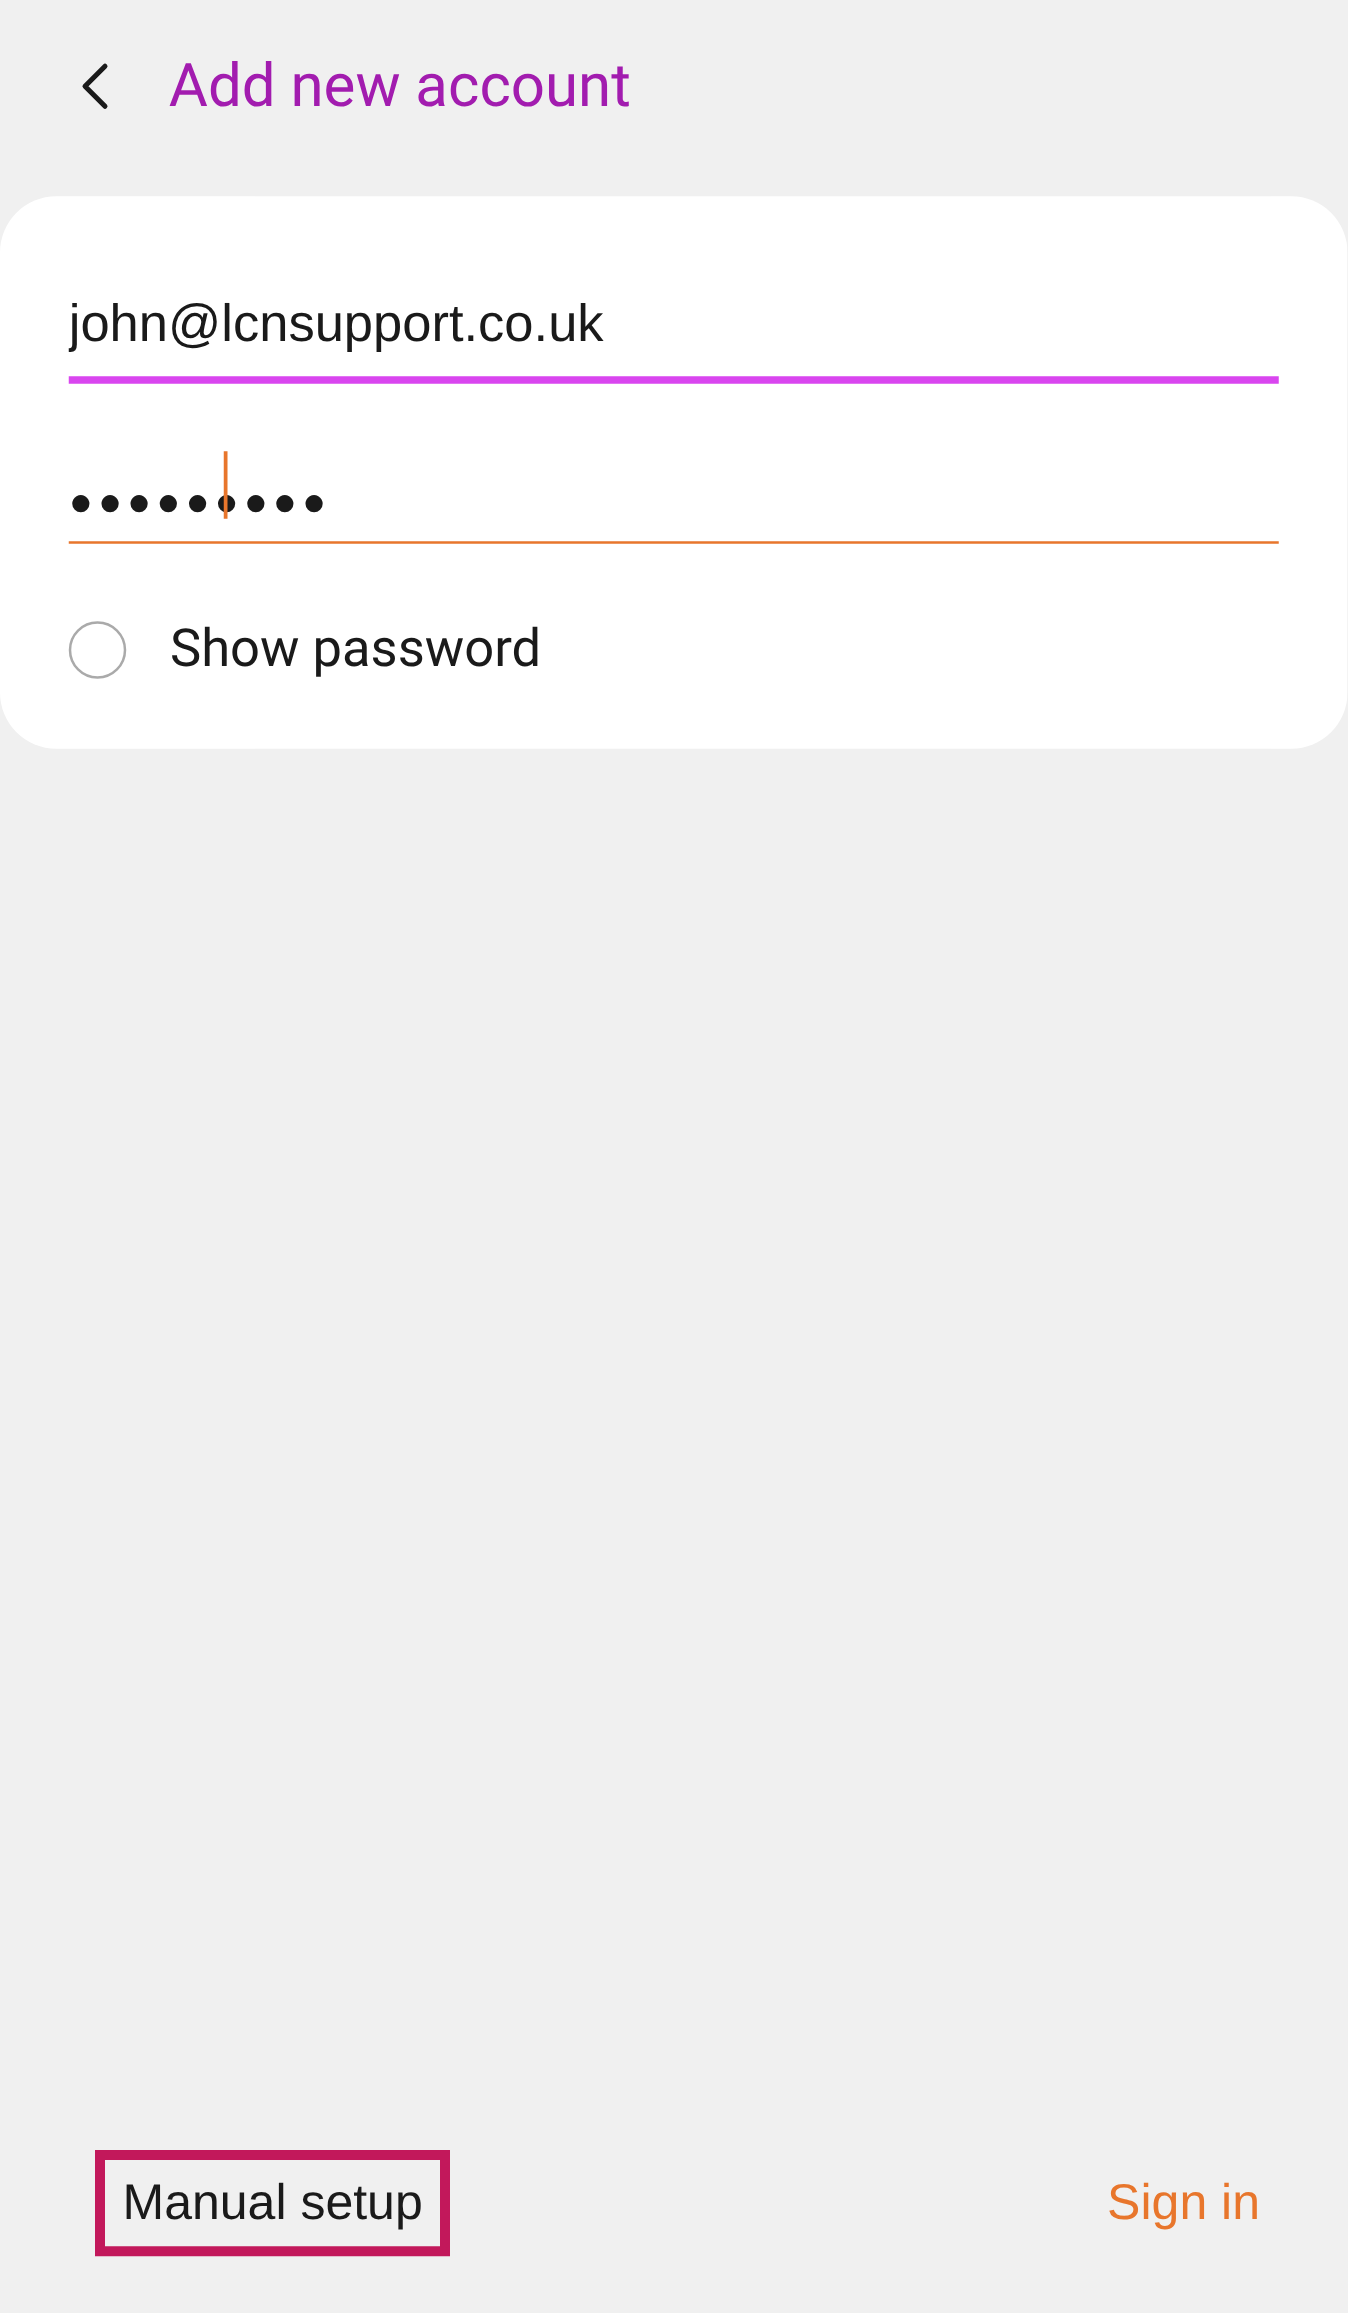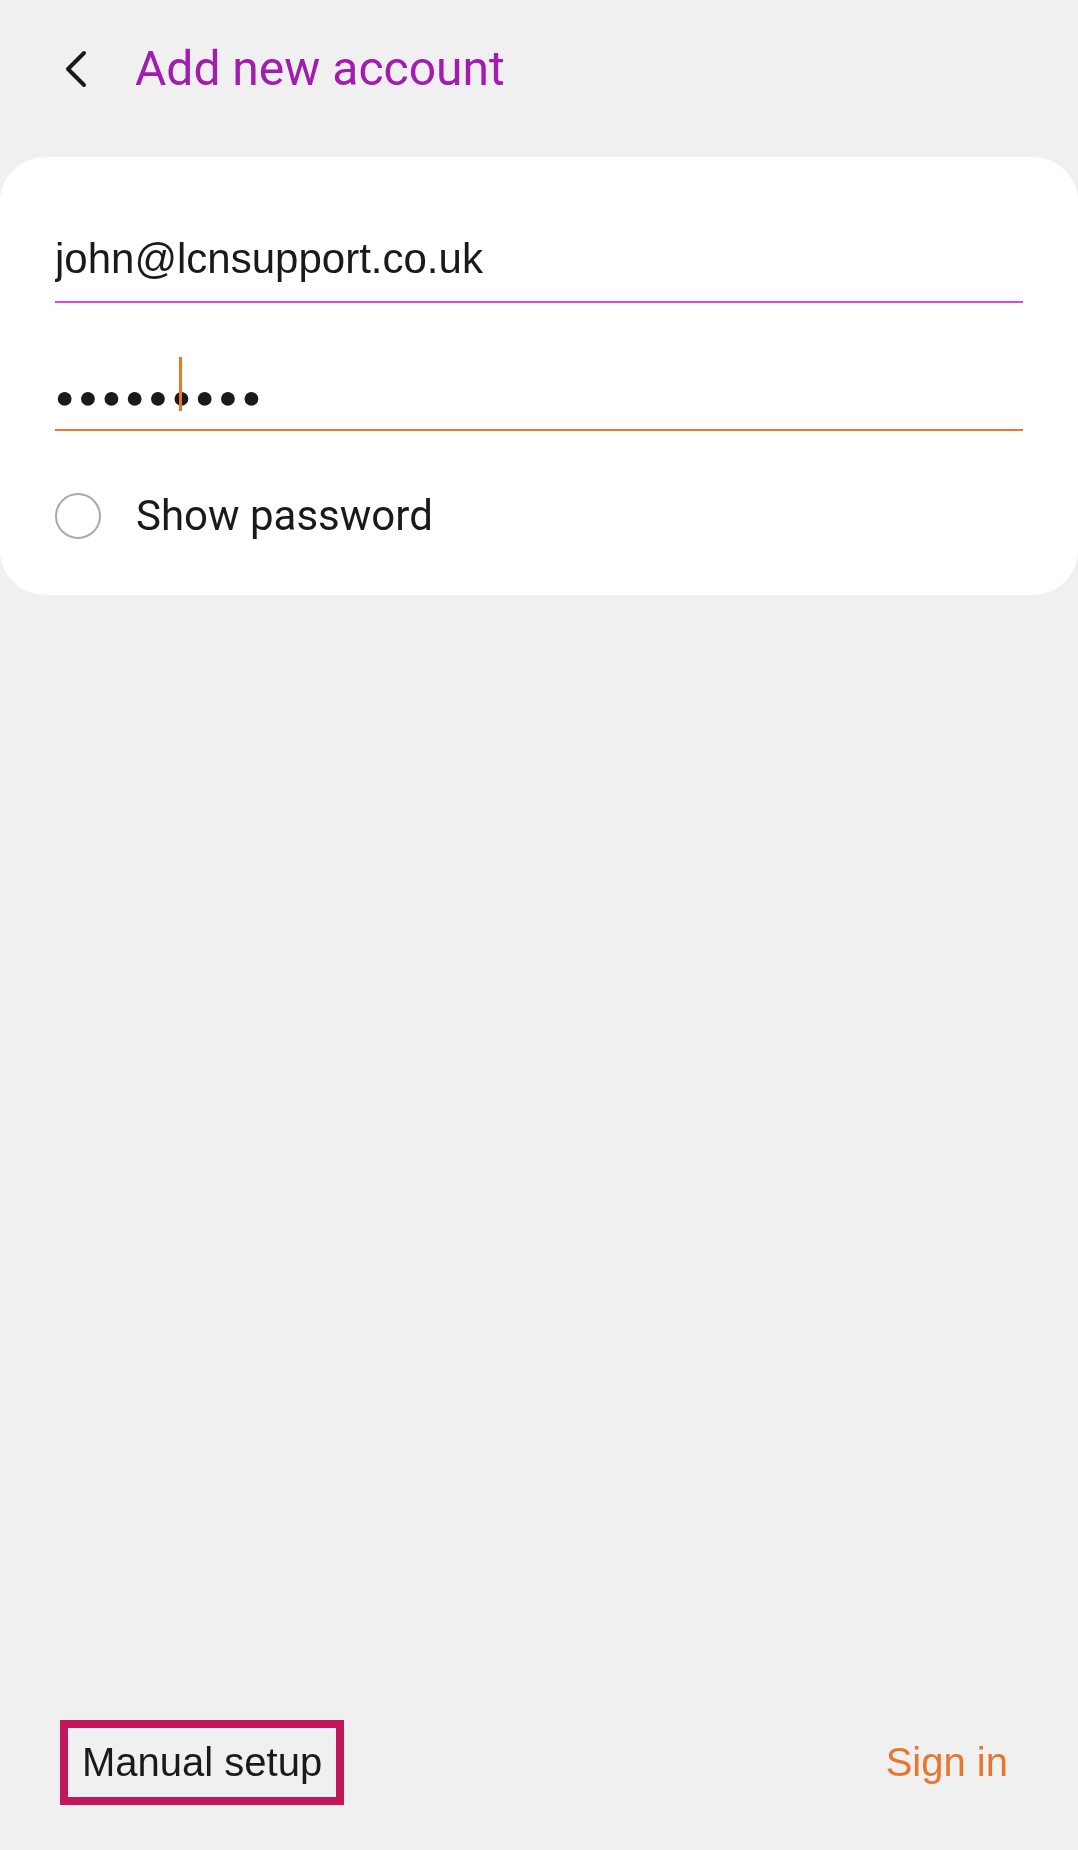--- a/index.html
+++ b/index.html
@@ -46,21 +46,21 @@
       padding: 70px 55px 55px 55px;
     }
     
     .input-group {
       margin-bottom: 60px;
     }
     
     .input-field {
       width: 100%;
       border: none;
-      border-bottom: 2px solid #d946ef;
+      border-bottom: 6px solid #d946ef;
       font-size: 42px;
       padding: 8px 0 18px 0;
       outline: none;
       background: transparent;
       color: #1a1a1a;
     }
     
     .password-display {
       position: relative;
       width: 100%;
@@ -111,21 +111,21 @@
     }
     
     .bottom-bar {
       position: absolute;
       bottom: 0;
       left: 0;
       right: 0;
       display: flex;
       justify-content: space-between;
       align-items: center;
-      padding: 35px 60px 45px 60px;
+      padding: 35px 60px 45px 76px;
     }
     
     .manual-setup-wrapper {
       border: 8px solid #c2185b;
       padding: 12px 14px;
       display: inline-block;
     }
     
     .manual-setup-btn {
       font-size: 40px;

